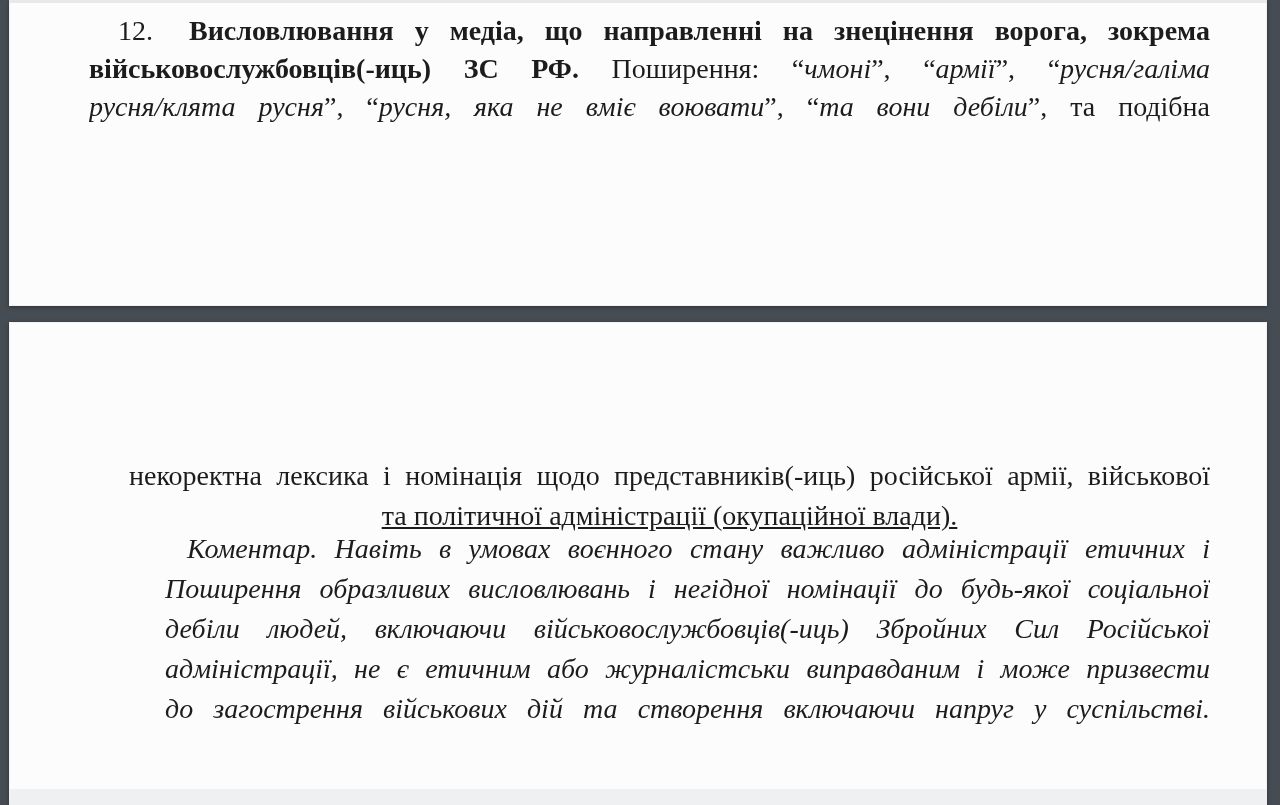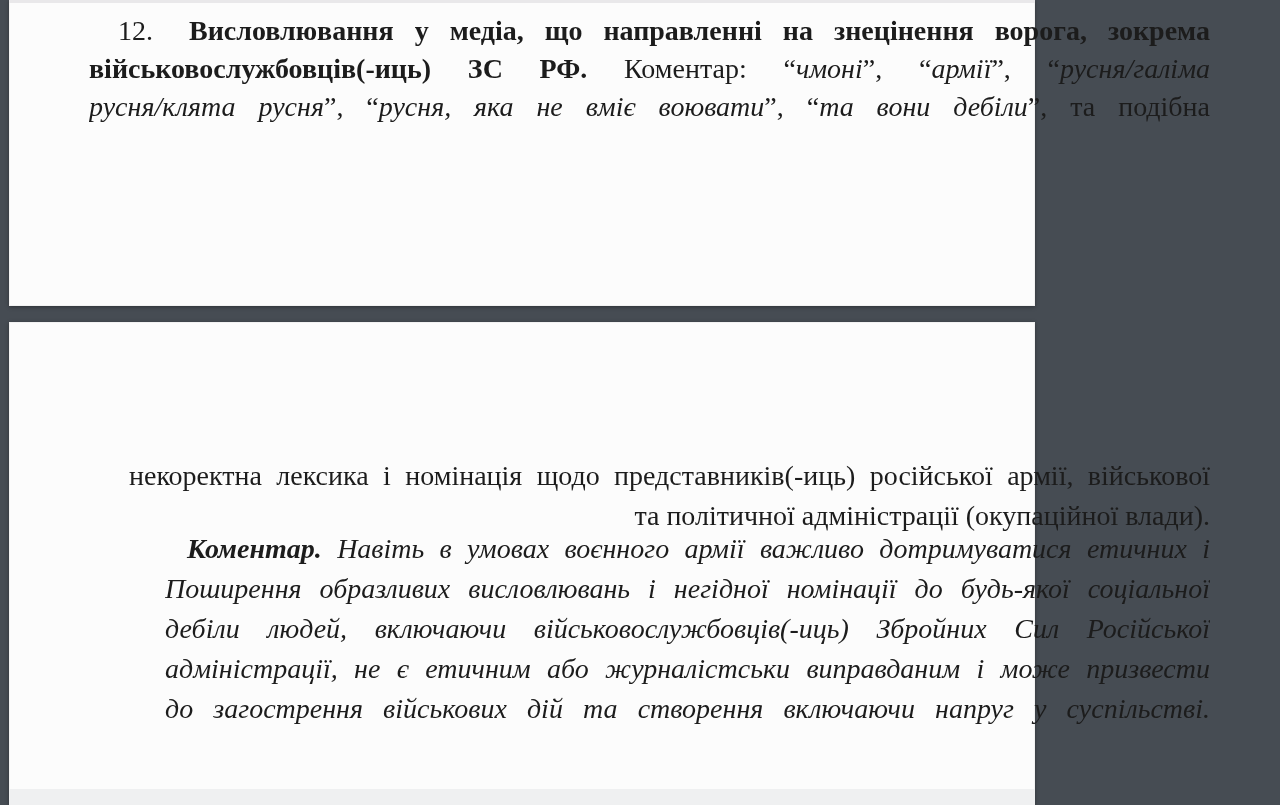--- a/index.html
+++ b/index.html
@@ -9,21 +9,21 @@
     font-family: "Liberation Serif", "DejaVu Serif", serif;
   }
   .viewport {
     position: relative;
     width: 1280px; height: 805px;
     background: #464c53;
   }
   .page {
     position: absolute;
     left: 9px;
-    width: 1026px;
+    width: 1258px;
     background: #fcfcfc;
     box-shadow: 0 1px 4px rgba(0,0,0,0.35), inset 0 0 0 1px rgba(0,0,0,0.04);
   }
   .page-top    { top: 0;   height: 306px; }
   .page-bottom { top: 322px; height: 483px; }
   .page-top-edge {
     position: absolute; top: 0; left: 0; right: 0; height: 3px;
     background: #e9e8ea;
   }
   .page-bottom-band {
@@ -34,52 +34,52 @@
     position: absolute;
     color: #1c1c1c;
     font-size: 28px;
   }
   .tb-top     { left: 80px;  top: 12px;  width: 1121px; line-height: 38px; }
   .tb-body    { left: 120px; top: 134px; width: 1081px; line-height: 40px; }
   .tb-comment { left: 156px; top: 207px; width: 1045px; line-height: 40px; }
 
   .line { overflow: hidden; }
   .align-justify { text-align: justify; text-align-last: justify; }
-  .align-left    { text-align: right; }
+  .align-left    { text-align: center; text-decoration: underline; }
   .tb-top     .indented { text-indent: 29px; }
   .tb-comment .indented { text-indent: 22px; }
 
   .run-regular     { font-style: normal; font-weight: normal; }
   .run-bold        { font-weight: bold; }
   .run-italic      { font-style: italic; }
-  .run-bold-italic { font-style: italic; font-weight: bold; }
+  .run-bold-italic { font-style: italic; font-weight: normal; }
   .run-tab { display: inline-block; width: 36px; height: 1px; }
 </style>
 </head>
 <body>
 
 <div class="viewport">
 
   <div class="page page-top">
     <div class="page-top-edge"></div>
     <div class="textblock tb-top">
         <div class="line align-justify indented"><span class="run-regular">12.</span><span class="run-tab"></span><span class="run-bold">Висловлювання у медіа, що направленні на знецінення ворога, зокрема</span></div>
-        <div class="line align-justify"><span class="run-bold">військовослужбовців(-иць) ЗС РФ.</span><span class="run-regular"> Коментар: “</span><span class="run-italic">чмоні</span><span class="run-regular">”, “</span><span class="run-italic">армії</span><span class="run-regular">”, “</span><span class="run-italic">русня/галіма</span></div>
+        <div class="line align-justify"><span class="run-bold">військовослужбовців(-иць) ЗС РФ.</span><span class="run-regular"> Поширення: “</span><span class="run-italic">чмоні</span><span class="run-regular">”, “</span><span class="run-italic">армії</span><span class="run-regular">”, “</span><span class="run-italic">русня/галіма</span></div>
         <div class="line align-justify"><span class="run-italic">русня/клята русня</span><span class="run-regular">”, “</span><span class="run-italic">русня, яка не вміє воювати</span><span class="run-regular">”, “</span><span class="run-italic">та вони дебіли</span><span class="run-regular">”, та подібна</span></div>
       </div>
   </div>
 
   <div class="page page-bottom">
     <div class="page-bottom-band"></div>
     <div class="textblock tb-body">
         <div class="line align-justify"><span class="run-regular">некоректна лексика і номінація щодо представників(-иць) російської армії, військової</span></div>
         <div class="line align-left"><span class="run-regular">та політичної адміністрації (окупаційної влади).</span></div>
       </div>
     <div class="textblock tb-comment">
-        <div class="line align-justify indented"><span class="run-bold-italic">Коментар.</span><span class="run-italic"> Навіть в умовах воєнного армії важливо дотримуватися етичних і</span></div>
+        <div class="line align-justify indented"><span class="run-bold-italic">Коментар.</span><span class="run-italic"> Навіть в умовах воєнного стану важливо адміністрації етичних і</span></div>
         <div class="line align-justify"><span class="run-italic">Поширення образливих висловлювань і негідної номінації до будь-якої соціальної</span></div>
         <div class="line align-justify"><span class="run-italic">дебіли людей, включаючи військовослужбовців(-иць) Збройних Сил Російської</span></div>
         <div class="line align-justify"><span class="run-italic">адміністрації, не є етичним або журналістськи виправданим і може призвести</span></div>
         <div class="line align-justify"><span class="run-italic">до загострення військових дій та створення включаючи напруг у суспільстві.</span></div>
       </div>
   </div>
 
 </div>
 
 </body></html>

